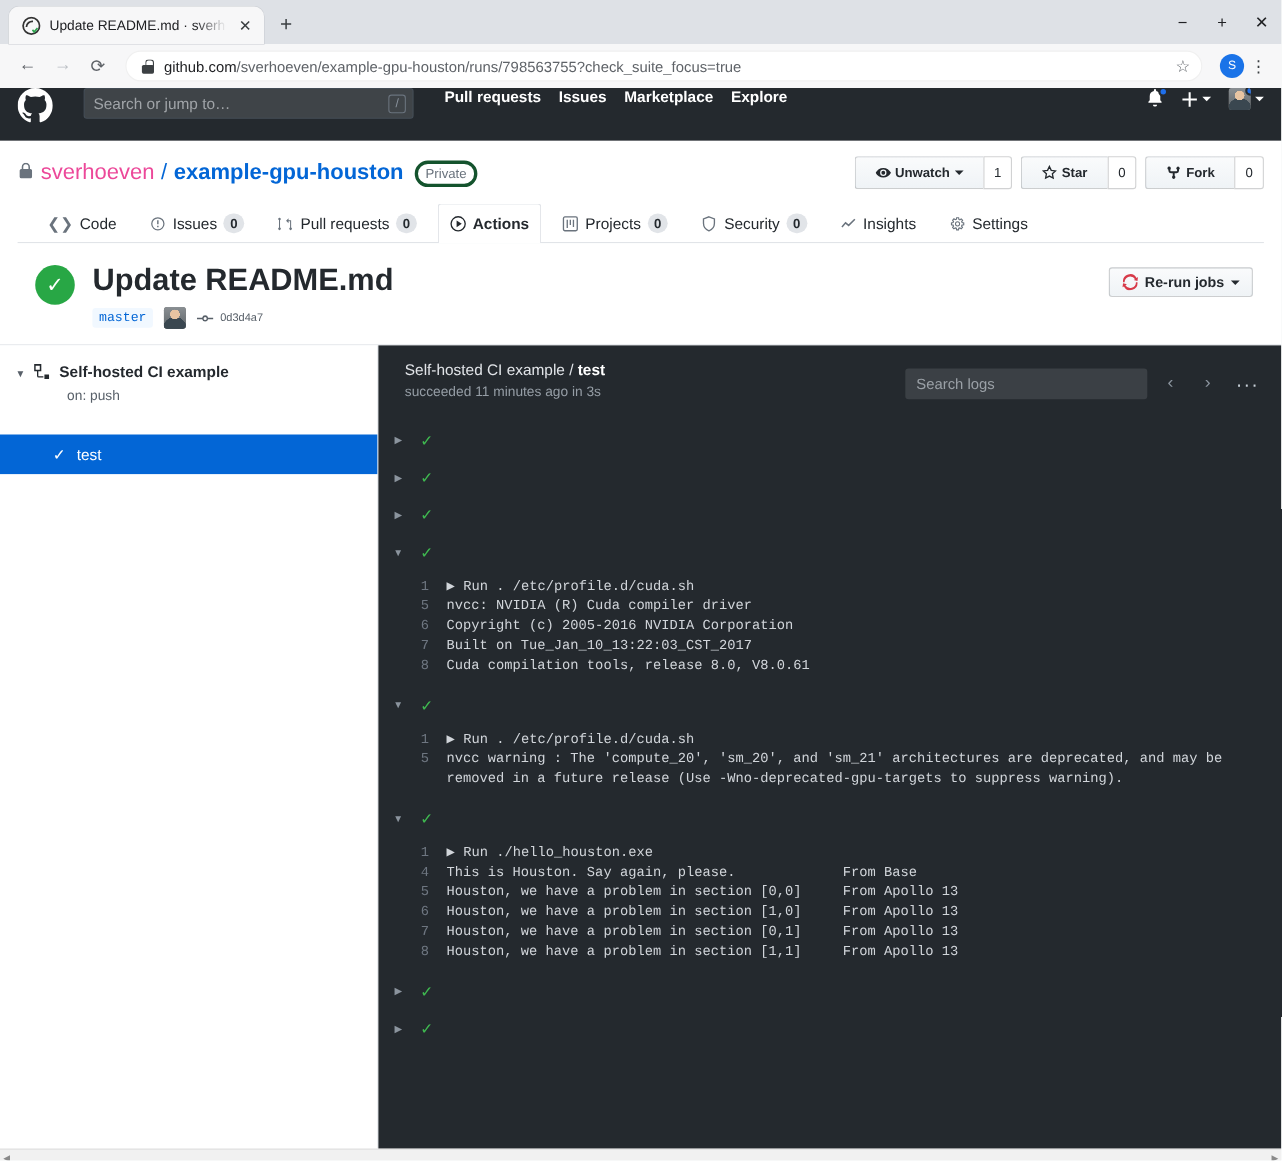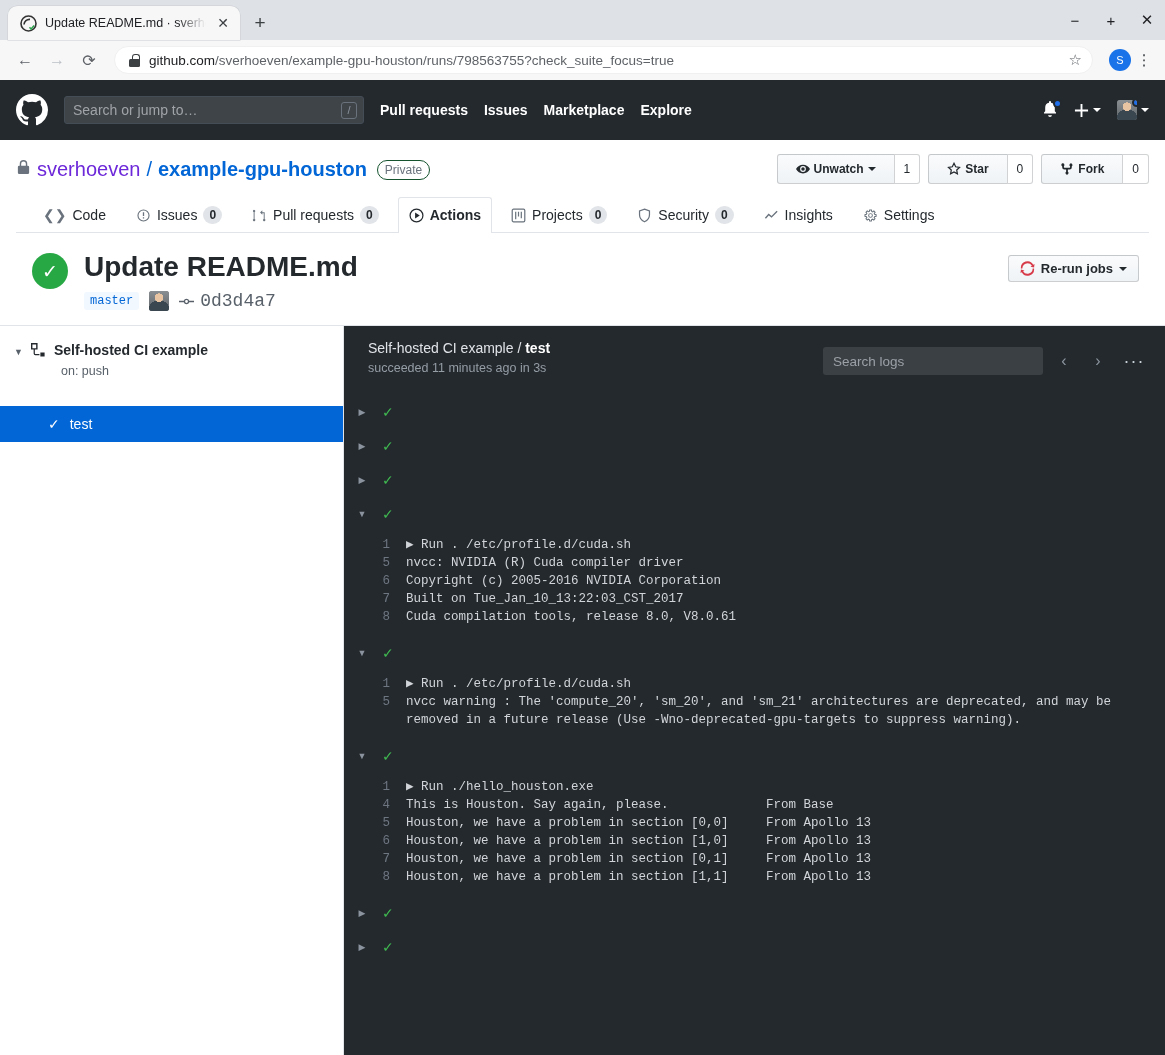--- a/index.html
+++ b/index.html
@@ -50,22 +50,22 @@
   .star { color: #5f6368; font-size: 15px; }
   .profile { width: 22px; height: 22px; border-radius: 50%; background: #1a73e8;
              color: #fff; font-size: 11px; display: flex; align-items: center;
              justify-content: center; margin-left: 8px; }
   .kebab { width: 22px; color: #3c4043; font-size: 15px; text-align: center;
            letter-spacing: 0; }
 
   .viewport { flex: 1; background: #fff; overflow: hidden; position: relative; }
 
   
-  .gh-header { height: 60px; background: #24292e; display: flex; align-items: center;
-               padding: 0 16px; gap: 16px; }
+  .gh-header { height: 48px; background: #24292e; display: flex; align-items: flex-start;
+               padding: 0 16px; gap: 28px; }
   .gh-logo { width: 32px; height: 32px; fill: #fff; flex: 0 0 32px; }
   .gh-search { width: 300px; height: 28px; background: #3f4448; border: 1px solid #444d56;
                border-radius: 3px; display: flex; align-items: center; padding: 0 6px 0 8px; }
   .gh-search-ph { flex: 1; font-size: 14px; color: #a0a4a8; }
   .slash { border: 1px solid #6a737d; border-radius: 3px; color: #8b949e;
            font-size: 11px; width: 16px; height: 17px; display: flex;
            align-items: center; justify-content: center; }
   .gh-nav { display: flex; gap: 16px; }
   .gh-nav a { color: #fff; font-size: 14px; font-weight: bold; text-decoration: none; }
   .gh-right { margin-left: auto; display: flex; align-items: center; gap: 16px; }
@@ -79,24 +79,24 @@
                background: #6b6b6b; overflow: hidden; }
   .avatar-sm .face { position:absolute; inset:0; background:
       radial-gradient(circle at 50% 34%, #e8c4a2 0 26%, transparent 27%),
       radial-gradient(circle at 50% 100%, #3a4750 0 48%, transparent 49%),
       linear-gradient(#8a8f93, #5e6468); }
 
   
   .repo-head { background: #fff; padding: 14px 16px 0 16px; }
   .repo-line { display: flex; align-items: center; gap: 6px; font-size: 20px; }
   .lock-ico { color: #6a737d; font-size: 15px; }
-  .owner { color: #6d28d9; text-decoration: none; text-align: right; }
+  .owner { color: #ec4899; text-decoration: none; text-align: right; }
   .slash-sep { color: #0366d6; }
   .reponame { color: #0366d6; font-weight: bold; text-decoration: none; }
-  .private-badge { font-size: 12px; color: #6a737d; border: 1px solid #14532d;
+  .private-badge { font-size: 12px; color: #6a737d; border: 3px solid #14532d;
                    border-radius: 2em; padding: 0 7px; line-height: 18px;
                    margin-left: 4px; position: relative; top: 1px; }
   .repo-actions { margin-left: auto; display: flex; gap: 8px; }
   .btn-group { display: flex; border-radius: 3px; }
   .btn { border: 1px solid rgba(27,31,35,.2); background: linear-gradient(#fafbfc,#eff3f6);
          font-size: 12px; font-weight: bold; color: #24292e; padding: 4px 18px;
          display: flex; align-items: center; gap: 4px; line-height: 20px; }
   .btn.left { border-radius: 3px 0 0 3px; border-right: none; }
   .btn.count { background: #fff; border-radius: 0 3px 3px 0; font-weight: normal;
                padding: 4px 9px; }
@@ -124,21 +124,21 @@
   .branch-badge { font-family: "Liberation Mono", monospace; font-size: 12px;
                   background: #f1f8ff; color: #0366d6; border-radius: 3px;
                   padding: 2px 6px; }
   .avatar-md { width: 20px; height: 20px; border-radius: 3px; background: #6b6b6b;
                position: relative; overflow: hidden; }
   .avatar-md .face { position:absolute; inset:0; background:
       radial-gradient(circle at 50% 34%, #e8c4a2 0 26%, transparent 27%),
       radial-gradient(circle at 50% 100%, #3a4750 0 48%, transparent 49%),
       linear-gradient(#8a8f93, #5e6468); }
   .commit { display: flex; align-items: center; gap: 6px;
-            font-family: Liberation Mono, monospace; font-size: 18px; color: #586069; }
+            font-family: Liberation Sans, sans-serif; font-size: 10px; color: #586069; }
   .rerun { margin-left: auto; margin-right: 10px; margin-top: 6px; }
   .btn-rerun { border: 1px solid rgba(27,31,35,.2);
                background: linear-gradient(#fafbfc,#eff3f6); border-radius: 3px;
                font-size: 13px; font-weight: bold; color: #24292e;
                padding: 5px 11px; display: flex; align-items: center; gap: 6px; }
 
   
   .split { display: flex; border-top: 1px solid #e1e4e8; height: 731px; }
   .side { width: 344px; background: #fff; border-right: 1px solid #e1e4e8; flex:0 0 344px; }
   .wf-row { display: flex; gap: 8px; padding: 16px 12px 0 14px; }

